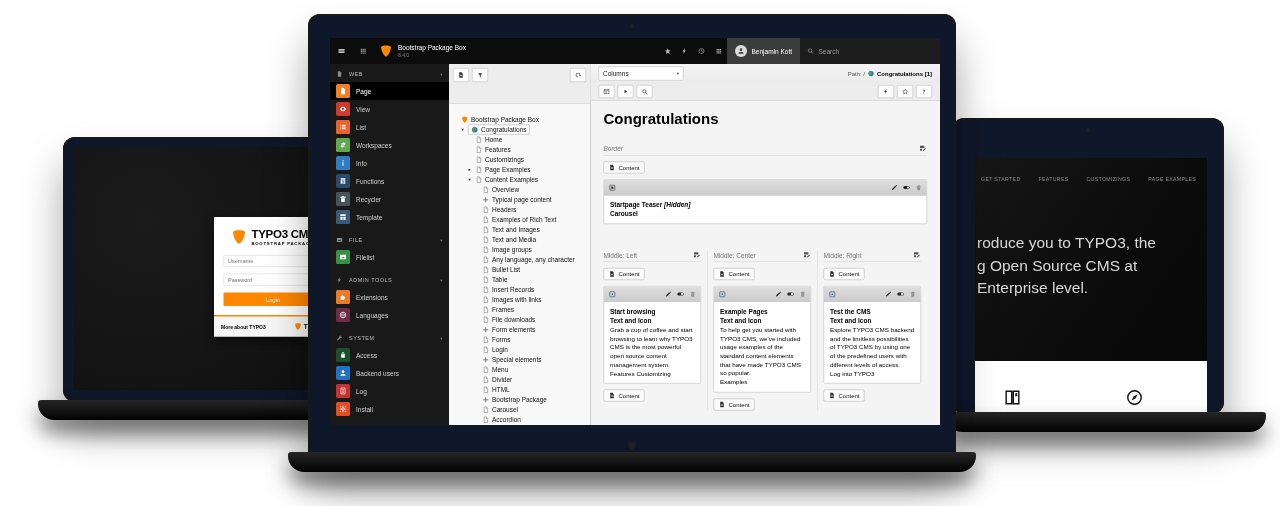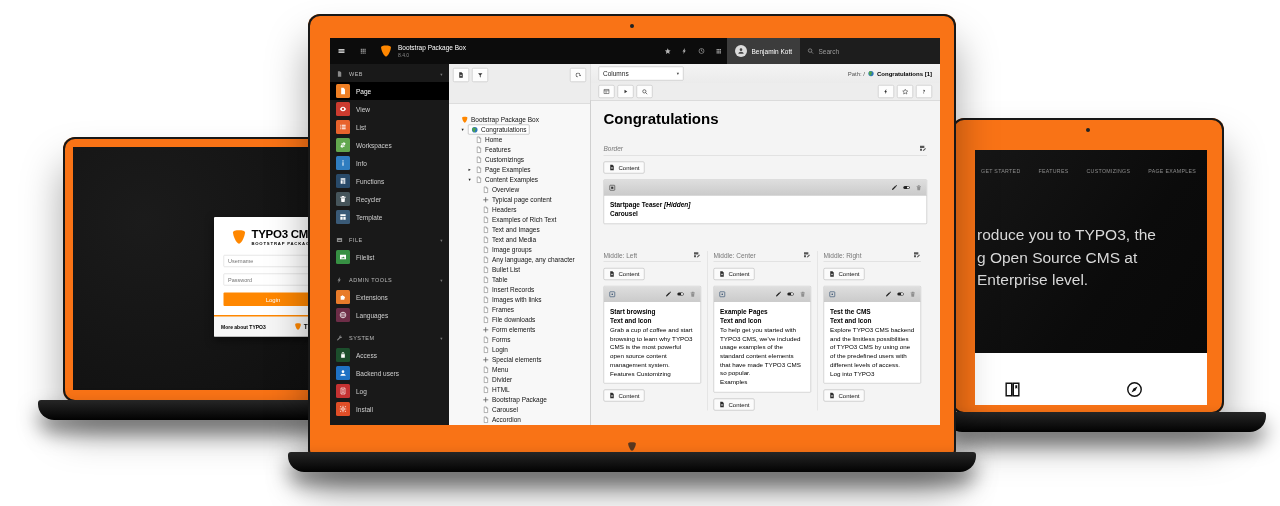--- a/index.html
+++ b/index.html
@@ -1,20 +1,20 @@
 <!DOCTYPE html>
 <html><head>
 <meta charset="utf-8">
 <style>
   html,body{margin:0;padding:0}
   body{width:1280px;height:506px;background:#ffffff;overflow:hidden;position:relative;
        font-family:"Liberation Sans","DejaVu Sans",sans-serif;-webkit-font-smoothing:antialiased}
   .stage{position:absolute;inset:0}
   
-  .laptop{position:absolute;background:#f97316;border-radius:12px;
+  .laptop{position:absolute;background:#0f172a;border-radius:12px;
           box-shadow:inset 0 0 0 2px #181818,0 28px 40px rgba(0,0,0,.35)}
   .cam{position:absolute;top:10px;left:50%;width:4px;height:4px;margin-left:-2px;border-radius:50%;background:#222}
   .bezel-logo{position:absolute;bottom:10px;left:50%;transform:translateX(-50%);opacity:.75}
   .base{position:absolute;height:20px;background:linear-gradient(#262626,#020202);
         border-radius:3px 3px 16px 16px;box-shadow:0 12px 20px rgba(0,0,0,.5)}
   .screen{position:absolute;overflow:hidden}
   .s2x{position:absolute;left:0;top:0;transform:scale(.5);transform-origin:0 0}
   .ic{display:inline-flex;flex:none}
   .ic svg{width:100%;height:100%;display:block}
   .sp{flex:1}
@@ -92,21 +92,21 @@
   .login-card input{display:block;width:198px;margin:13px auto 0;height:24px;border:1px solid #cfcfcf;border-radius:2px;
                     padding:0 8px;font-size:11px;color:#666;background:#fff;box-sizing:border-box;outline:none;
                     font-family:"Liberation Sans",sans-serif}
   .login-btn{display:block;width:198px;margin:14px auto 18px;height:27px;background:#ff8700;border:none;border-radius:2px;
              color:#fff;font-size:12px;cursor:pointer;font-family:"Liberation Sans",sans-serif}
   .login-foot{border-top:3px solid #ff8700;background:#f6f6f6;height:40px;display:flex;align-items:center;
               justify-content:space-between;padding:0 14px}
   .lf-link{font-size:10px;font-weight:700;color:#000;cursor:pointer}
   .lf-brand{display:flex;align-items:center;gap:3px;font-size:13px;color:#000;white-space:nowrap}
   
-  #screen-site{left:23px;top:32px;width:232px;height:255px;background:#0d0d0d}
+  #screen-site{left:23px;top:40px;width:232px;height:255px;background:#0d0d0d}
   .site{width:464px;height:510px;background:linear-gradient(125deg,#161616 0%,#0b0b0b 55%,#080808 100%)}
   .site-nav{position:absolute;top:30px;left:6px;display:flex;gap:24px;align-items:center}
   .site-nav .nav-item{font-size:10.5px;letter-spacing:.6px;color:#8d8d8d;padding:6px 6px;cursor:pointer;white-space:nowrap}
   .hero{position:absolute;left:4px;top:148px;font-size:31px;color:#d9d9d9;line-height:1.45;font-weight:400}
   .site-band{position:absolute;left:0;right:0;bottom:0;height:104px;background:#fff}
   .site-band .ic{position:absolute;color:#111;cursor:pointer}
 </style>
 </head>
 <body>
 

